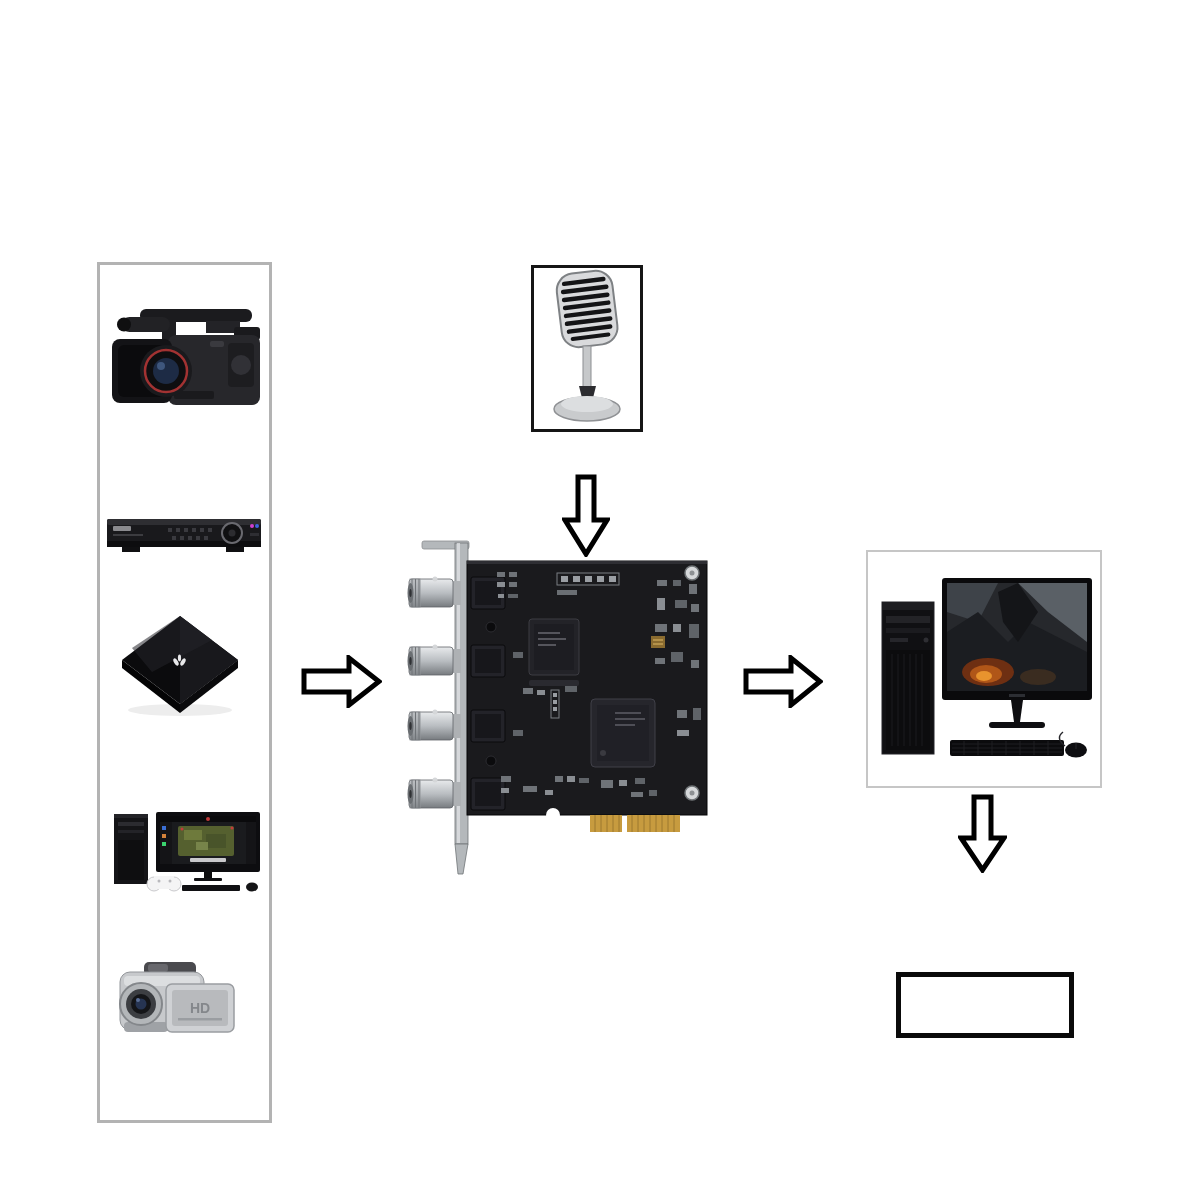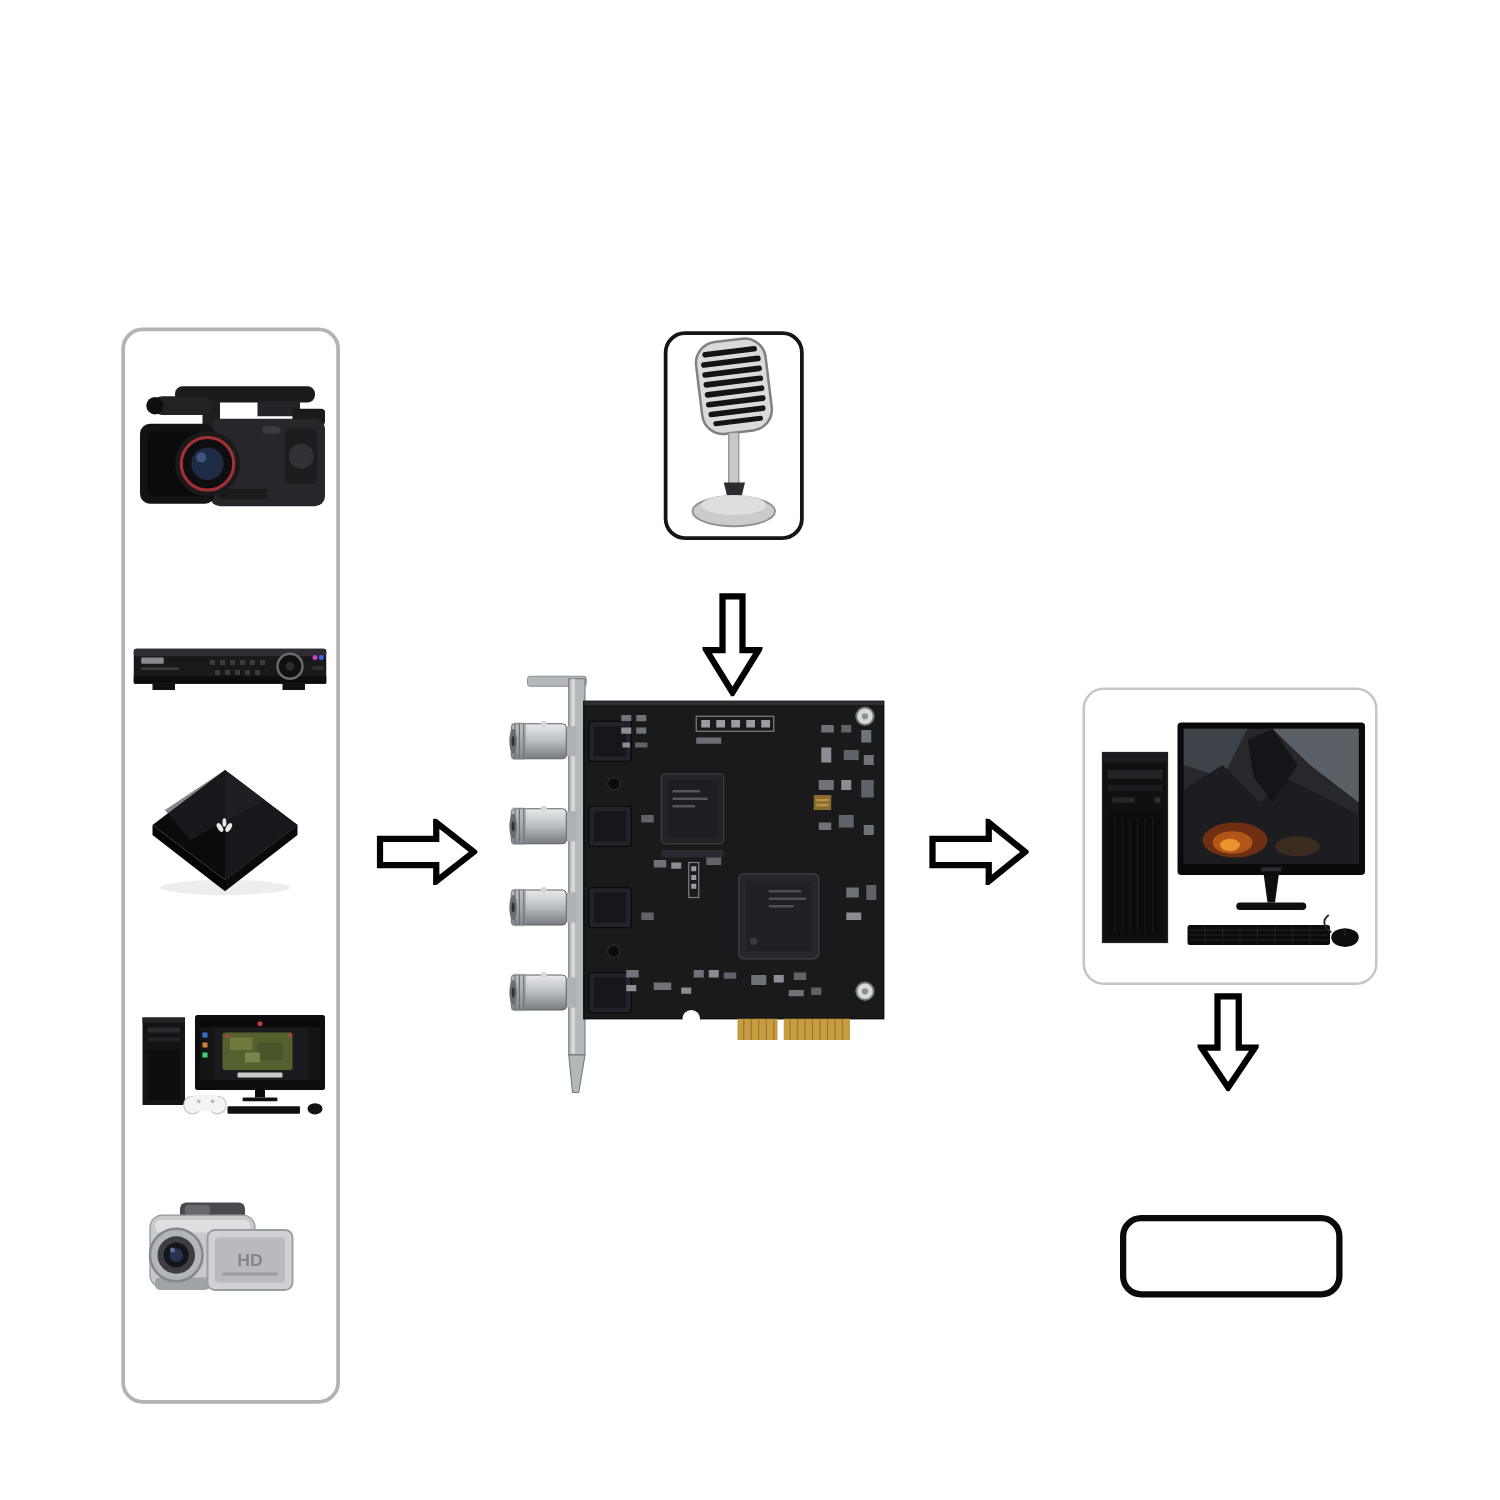--- a/index.html
+++ b/index.html
@@ -1,19 +1,19 @@
 <!DOCTYPE html>
 <html><head>
 <meta charset="utf-8">
 <style>
   html,body{margin:0;padding:0;background:#ffffff;}
   .canvas{position:relative;width:1200px;height:1200px;background:#ffffff;overflow:hidden;
           font-family:"Liberation Sans", sans-serif;}
   .abs{position:absolute;}
-  .panel{box-sizing:border-box;background:#ffffff;border-radius:17px;}
+  .panel{box-sizing:border-box;background:#ffffff;}
   .sources-box{left:97px;top:262px;width:175px;height:861px;border:3px solid #b3b3b3;}
   .mic-box{left:531px;top:265px;width:112px;height:167px;border:3px solid #151515;}
   .computer-box{left:866px;top:550px;width:236px;height:238px;border:2px solid #c6c6c6;}
   .output-box{left:896px;top:972px;width:178px;height:66px;border:5px solid #0a0a0a;
               display:flex;align-items:center;justify-content:center;font-size:16px;color:#111;}
   .card-svg{left:405px;top:540px;width:310px;height:340px;}
   .arrow-sources{left:301px;top:655px;width:81px;height:53px;}
   .arrow-card-out{left:743px;top:655px;width:80px;height:53px;}
   .arrow-mic{left:562px;top:474px;width:48px;height:83px;}
   .arrow-computer{left:958px;top:794px;width:49px;height:79px;}

